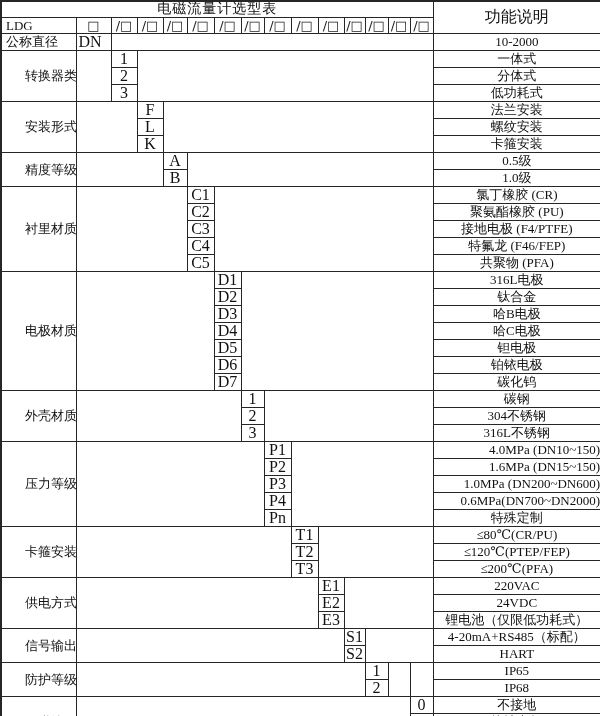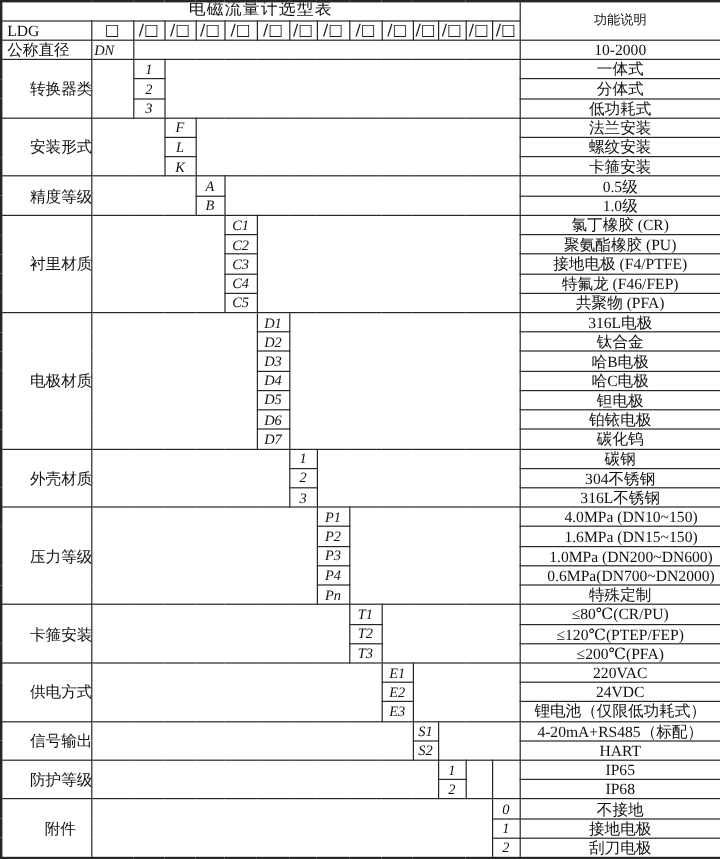--- a/index.html
+++ b/index.html
@@ -3,28 +3,28 @@
 <meta charset="utf-8">
 <style>
   html,body{margin:0;padding:0;background:#ffffff;}
   #sheet{width:600px;height:716px;overflow:hidden;background:#ffffff;}
   table{border-collapse:collapse;table-layout:fixed;width:600px;height:716px;
         font-family:"Liberation Serif","DejaVu Serif",serif;color:#111111;}
   td{border:1px solid #262626;padding:0;overflow:hidden;white-space:nowrap;
      font-size:13px;text-align:center;vertical-align:middle;line-height:1;}
   table{border:2px solid #262626;}
   td.title-cell{font-size:14px;letter-spacing:1px;}
-  td.right-header{font-size:11px;}
+  td.right-header{font-size:16px;}
   td.label-cell{font-size:13px;padding-left:23px;}
   td.label-left{text-align:left;padding-left:4px;}
-  td.code-cell{font-size:12px;font-style:italic;}
+  td.code-cell{font-size:16px;}
   td.code-left{text-align:left;padding-left:2px;}
   td.box-cell{font-size:13px;font-family:"DejaVu Sans",sans-serif;color:#1a1a1a;}
   td.desc-cell{font-size:13px;}
-  td.desc-left{text-align:center;padding-left:18px;}
+  td.desc-left{text-align:right;padding-left:18px;}
   td.empty-cell{background:#ffffff;}
   tr{height:16px;}
 </style>
 </head>
 <body>
 
 <div id="sheet">
   <table id="selection-table">
     <colgroup id="cg">
         <col style="width: 75px;">

